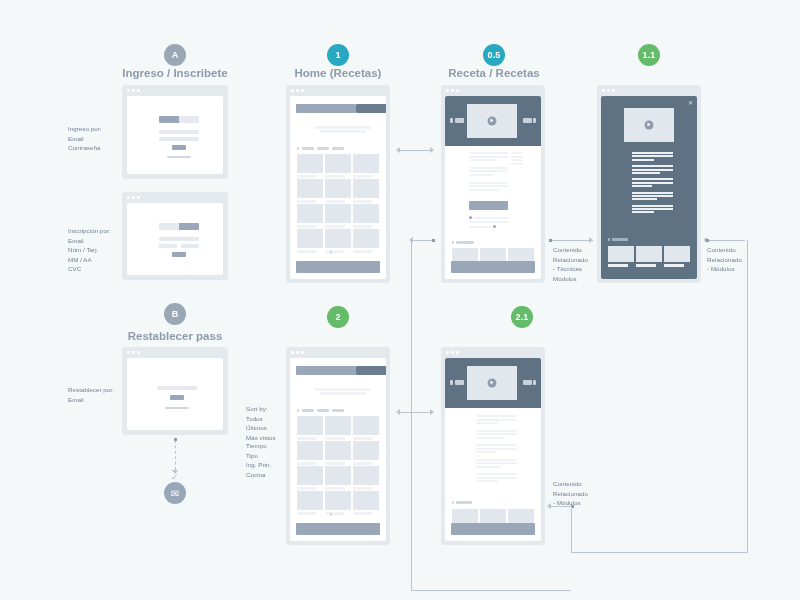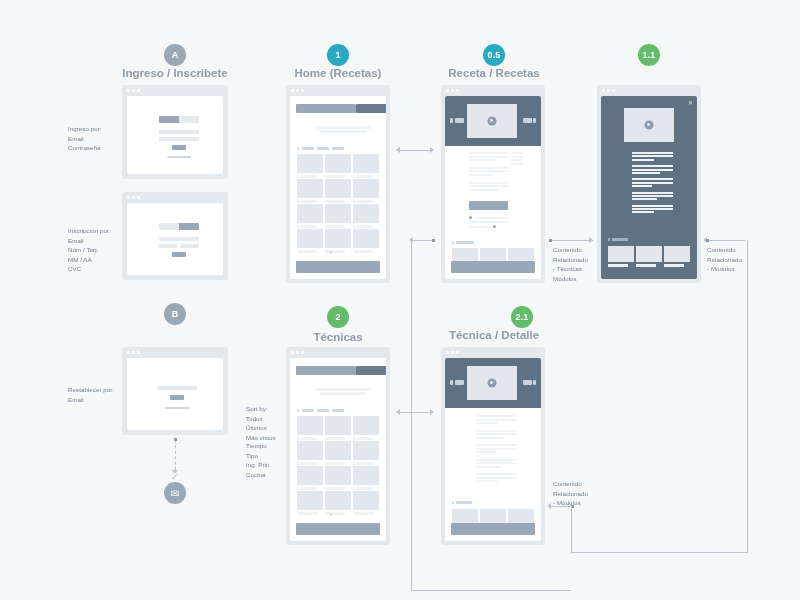--- a/index.html
+++ b/index.html
@@ -378,22 +378,21 @@
             <div style="height:3px;margin-top:1.5px;width:20px;background:#eef1f4;"></div>
           </div>
       </div>
     </div>
   </div>
 
   <div class="badge gray" style="left:164px; top:303px;">B</div>
   <div class="badge green" style="left:327px; top:306px;">2</div>
   <div class="badge green" style="left:483px; top:306px;margin-left:28px;">2.1</div>
 
-  <div class="col-title" style="left:238px; top:331px; width:200px;">Técnicas</div>
-  <div class="col-title" style="left:394px; top:329px; width:200px;">Técnica / Detalle</div>
+  <div class="col-title" style="left:75px;  top:330px; width:200px;">Restablecer pass</div>
 
   <div class="frame" style="left:122px; top:347px; width:106px; height:88px;">
     <div class="chrome">
       <span class="dot"></span>
       <span class="dot"></span>
       <span class="dot"></span>
     </div>
     <div class="screen">
       <div class="bar" style="position:absolute;left:30px;top:28px;width:40px;height:4px;"></div>
       <div class="bar dk" style="position:absolute;left:43px;top:37px;width:14px;height:5px;"></div>

